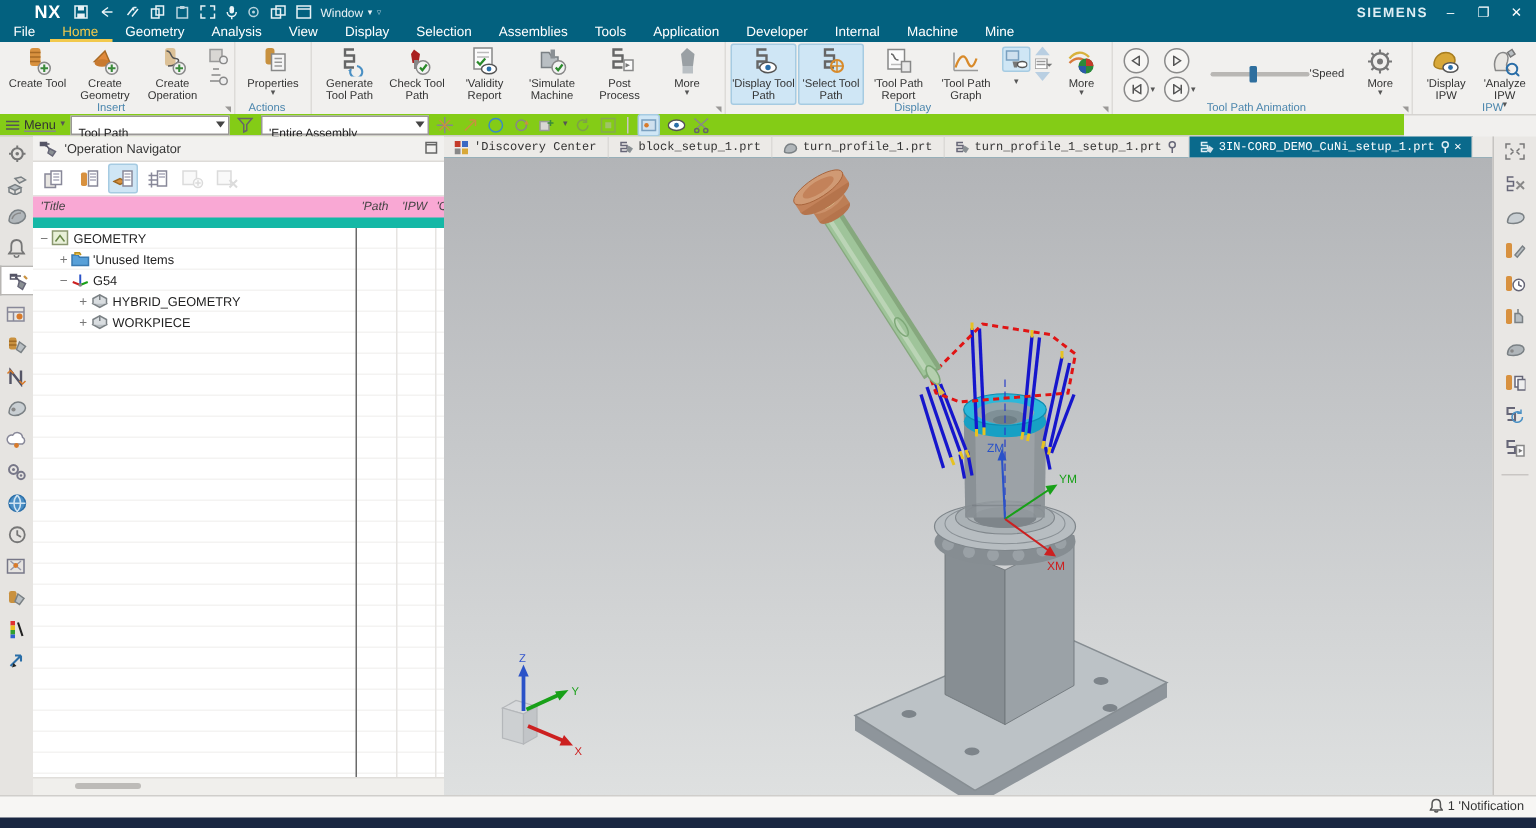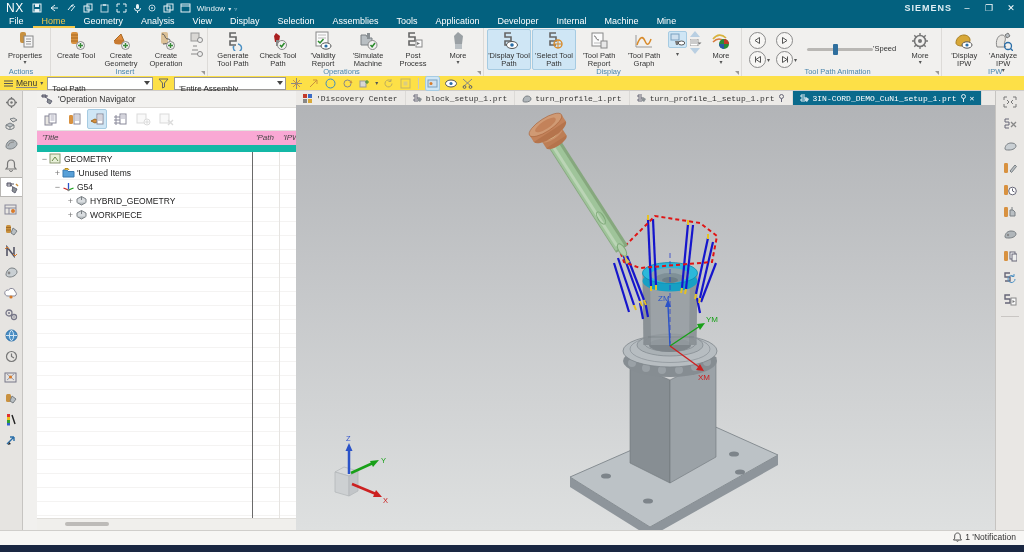--- a/index.html
+++ b/index.html
@@ -2,21 +2,21 @@
 <html><head>
 <meta charset="utf-8">
 <style>
   html,body{margin:0;padding:0;background:#3a3a3a;}
   #app{position:relative;width:1024px;height:552px;overflow:hidden;
        font-family:"Liberation Sans",sans-serif;background:#f1f0ee;
        -webkit-font-smoothing:antialiased;}
   
   .titlebar{position:absolute;left:0;top:0;width:1024px;height:16px;background:#03617f;
             display:flex;align-items:center;color:#fff;}
-  .nx-logo{font-weight:normal;font-size:12px;padding:0 8px 0 6px;letter-spacing:.5px;}
+  .nx-logo{font-weight:bold;font-size:12px;padding:0 8px 0 23px;letter-spacing:.5px;}
   .qat{display:flex;align-items:center;gap:6px;}
   .qat svg{display:block;}
   .window-menu{font-size:8px;color:#e8f2f6;margin-left:6px;display:flex;align-items:center;gap:3px;}
   .tb-right{margin-left:auto;display:flex;align-items:center;gap:8px;padding-right:6px;}
   .brand{font-size:9px;font-weight:bold;letter-spacing:1px;color:#dfeef4;}
   .winbtn{font-size:9px;color:#fff;width:14px;text-align:center;cursor:default;}
   
   .menubar{position:absolute;left:0;top:16px;width:1024px;height:12px;background:#03617f;
            display:flex;align-items:center;color:#ffffff;font-size:9px;}
   .mtab{padding:0 9px;height:12px;line-height:11px;cursor:default;}
@@ -41,37 +41,37 @@
   .rbtn .ric{width:20px;height:20px;margin-bottom:1px;}
   .caret{color:#555;font-size:6px;line-height:4px;}
   .minicol{display:flex;flex-direction:column;justify-content:flex-start;gap:2px;padding:2px 1px;}
   .minicol svg{display:block;}
   .circbtn{width:15px;height:15px;border:1px solid #8a8a8a;border-radius:50%;display:flex;align-items:center;justify-content:center;background:#f7f6f4;}
   .animgrid{display:grid;grid-template-columns:auto auto;gap:2px 6px;padding:3px 4px;}
   .speedbox{display:flex;flex-direction:row;align-items:center;justify-content:center;padding:0 6px;font-size:7.5px;color:#333;}
   .slider{position:relative;width:66px;height:3px;background:#b9b7b4;border-radius:2px;margin:6px 0 3px 0;}
   .slider .handle{position:absolute;left:26px;top:-4px;width:5px;height:11px;background:#2f6f9e;border-radius:1px;}
   
-  .toolrow{position:absolute;left:0;top:76px;width:1024px;height:15px;background:#fde047;
+  .toolrow{position:absolute;left:0;top:76px;width:936px;height:15px;background:#84cc16;
            border-bottom:1px solid #cfccc9;display:flex;align-items:center;font-size:8.5px;color:#333;gap:4px;padding-left:4px;box-sizing:border-box;}
   .combo{height:11px;background:#fff;border:1px solid #9a9896;display:flex;align-items:center;
          font-size:8px;color:#222;padding:0 2px 0 4px;gap:4px;}
   .combo .cv{flex:1;margin-top:11px;}
   .combo .arr{width:0;height:0;border-left:3px solid transparent;border-right:3px solid transparent;border-top:4px solid #444;}
   .ticon{width:13px;height:13px;display:flex;align-items:center;justify-content:center;border-radius:2px;}
   .ticon.hl{background:#cfe6f5;border:1px solid #a6cbe2;}
   .vsep{width:1px;height:11px;background:#c9c6c3;margin:0 2px;}
   
   .resbar{position:absolute;left:0;top:91px;width:22px;bottom:22px;background:#e6e4e1;
           border-right:1px solid #c6c4c1;display:flex;flex-direction:column;align-items:center;padding-top:2px;gap:3px;}
   .resbtn{width:20px;height:18px;display:flex;align-items:center;justify-content:center;}
   .resbtn.active{background:#ffffff;border:1px solid #b8b6b3;border-right:0;width:21px;}
   
   .panel{position:absolute;left:22px;top:91px;width:274px;bottom:22px;background:#fff;
-         border-right:1px solid #a9a7a4;display:flex;flex-direction:column;margin-left:15px;}
+         border-right:1px solid #a9a7a4;display:flex;flex-direction:column;}
   .panel-h{height:16px;background:#f2f1ef;border-bottom:1px solid #dddbd8;display:flex;align-items:center;
            font-size:8.5px;color:#333;padding:0 4px;gap:4px;}
   .panel-h .sp{flex:1;}
   .ptools{height:22px;display:flex;align-items:center;gap:3px;padding:0 4px;border-bottom:1px solid #e4e2e0;}
   .ptool{width:18px;height:18px;display:flex;align-items:center;justify-content:center;border:1px solid transparent;border-radius:2px;}
   .ptool.active{background:#cfe6f5;border:1px solid #a6cbe2;}
   .ptool.disabled{opacity:.35;}
   .cols{position:relative;height:14px;border-bottom:7px solid #14b8a6;font-size:8px;color:#444;background:#f9a8d4;font-style:italic;}
   .cols span{position:absolute;top:2px;}
   .treewrap{position:relative;flex:1;overflow:hidden;}
@@ -201,35 +201,20 @@
     <span class="mtab">Machine</span>
     <span class="mtab">Mine</span>
   </div>
 
   <div class="ribbon">
 
     <div class="rgroup">
       <div class="rbtns">
         <div class="rbtn">
           <svg class="ric" viewBox="0 0 20 20">
-              <rect x="5" y="1" width="6" height="11" rx="2" fill="#c8913f"></rect>
-              <rect x="9" y="5" width="9" height="11" fill="#f5f5f5" stroke="#888"></rect>
-              <path d="M11 8h5M11 10.5h5M11 13h5" stroke="#999"></path>
-            </svg>
-          <span class="lbl">Properties</span>
-          <span class="caret">▾</span>
-        </div>
-      </div>
-      <div class="rgroup-label lbl">Actions</div>
-    </div>
-
-    <div class="rgroup">
-      <div class="rbtns">
-        <div class="rbtn">
-          <svg class="ric" viewBox="0 0 20 20">
               <rect x="5" y="1" width="7" height="12" rx="2" fill="#d8913f"></rect>
               <path d="M5 4h7M5 7h7M5 10h7" stroke="#a86a24"></path>
               <circle cx="14.5" cy="14.5" r="4" fill="#f2f2f2" stroke="#888"></circle>
               <path d="M14.5 12v5M12 14.5h5" stroke="#3a8a3a" stroke-width="1.4"></path>
             </svg>
           <span class="lbl">Create Tool</span>
         </div>
         <div class="rbtn">
           <svg class="ric" viewBox="0 0 20 20">
               <path d="M3 10 L10 3 L13 10 Z" fill="#e08a3c" stroke="#a86a24"></path>
@@ -264,20 +249,35 @@
         </div>
       </div>
       <div class="rgroup-label lbl">Insert</div>
       <div class="launcher"></div>
     </div>
 
     <div class="rgroup">
       <div class="rbtns">
         <div class="rbtn">
           <svg class="ric" viewBox="0 0 20 20">
+              <rect x="5" y="1" width="6" height="11" rx="2" fill="#c8913f"></rect>
+              <rect x="9" y="5" width="9" height="11" fill="#f5f5f5" stroke="#888"></rect>
+              <path d="M11 8h5M11 10.5h5M11 13h5" stroke="#999"></path>
+            </svg>
+          <span class="lbl">Properties</span>
+          <span class="caret">▾</span>
+        </div>
+      </div>
+      <div class="rgroup-label lbl">Actions</div>
+    </div>
+
+    <div class="rgroup">
+      <div class="rbtns">
+        <div class="rbtn">
+          <svg class="ric" viewBox="0 0 20 20">
               <path d="M13 2H7v4h6v4H7v4h6" fill="none" stroke="#666" stroke-width="1.6"></path>
               <path d="M15 13a4 4 0 1 1-4 2" fill="none" stroke="#4a90c4" stroke-width="1.4"></path>
               <path d="M11 15l-2 1 2 1z" fill="#4a90c4"></path>
             </svg>
           <span class="lbl">Generate Tool Path</span>
         </div>
         <div class="rbtn">
           <svg class="ric" viewBox="0 0 20 20">
               <path d="M8 2l4 3-1 6H7L6 5z" fill="#aa1f1f"></path>
               <rect x="8" y="9" width="3" height="6" fill="#888"></rect>
@@ -315,21 +315,20 @@
         </div>
         <div class="rbtn">
           <svg class="ric" viewBox="0 0 20 20">
               <path d="M10 1l5 4-1 8H7L6 5z" fill="#9aa0a4"></path>
               <path d="M7 13h7v5H7z" fill="#b9bfc3"></path>
             </svg>
           <span class="lbl">More</span>
           <span class="caret">▾</span>
         </div>
       </div>
-      <div class="rgroup-label lbl">Operations</div>
       <div class="launcher"></div>
     </div>
 
     <div class="rgroup">
       <div class="rbtns">
         <div class="rbtn active">
           <svg class="ric" viewBox="0 0 20 20">
               <path d="M12 2H6v4h6v4H6v4h6" fill="none" stroke="#666" stroke-width="1.6"></path>
               <ellipse cx="13" cy="14" rx="5.5" ry="3.5" fill="#fff" stroke="#555"></ellipse>
               <circle cx="13" cy="14" r="1.8" fill="#2a6ea8"></circle>

